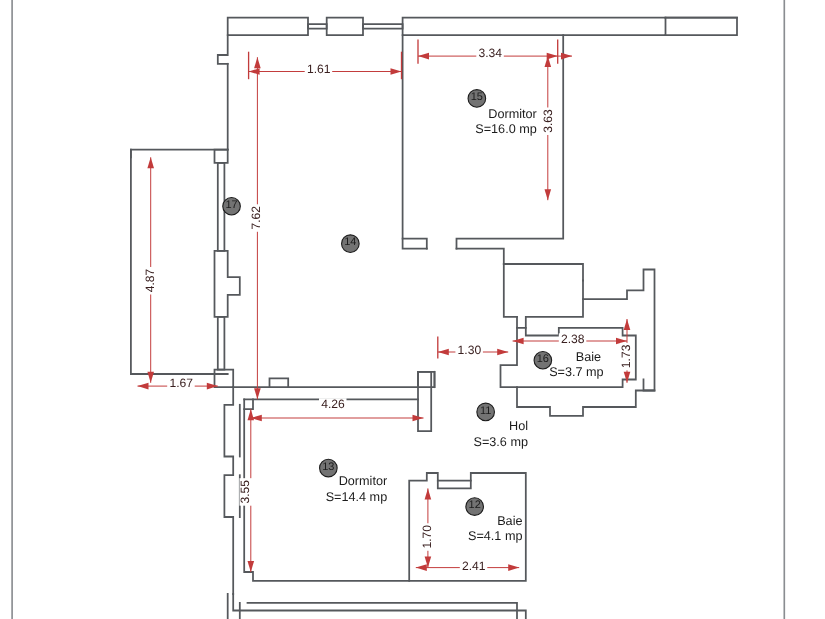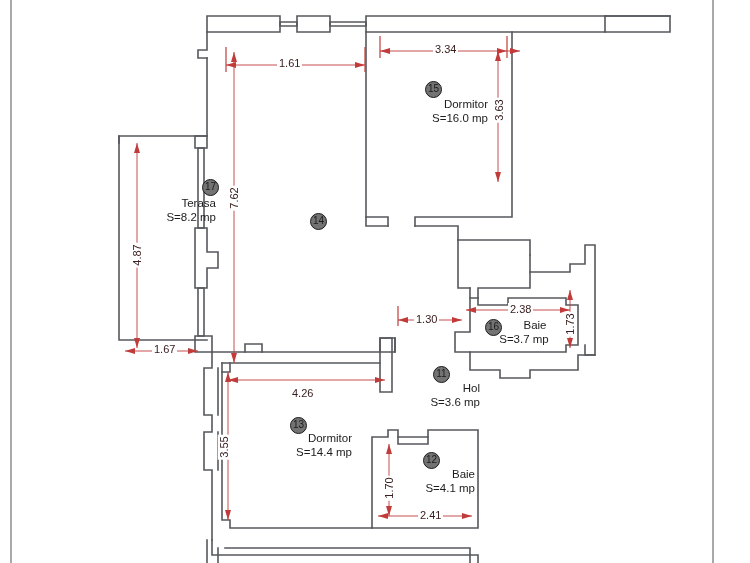--- a/index.html
+++ b/index.html
@@ -263,32 +263,28 @@
   <div class="room-label" style="left:378px; top:97px; width:110px;">
     <span class="rl-name">Dormitor</span>
     <span class="rl-area">S=16.0 mp</span>
   </div>
 
   <div class="room-label" style="left:482px; top:318px; width:84px; text-align:center;">
     <span class="rl-name" style="margin-left:22px;">Baie</span>
     <span class="rl-area">S=3.7 mp</span>
   </div>
 
-  <div class="room-label" style="left:124px; top:196px; width:92px;">
-    <span class="rl-name">Terasa</span>
-    <span class="rl-area">S=8.2 mp</span>
-  </div>
 
   <div class="dim-text" style="left:277px; top:57px;"><span>1.61</span></div>
   <div class="dim-text" style="left:433px; top:43px;"><span>3.34</span></div>
   <div class="dim-text vertical" style="left:486px; top:104px;"><span>3.63</span></div>
   <div class="dim-text vertical" style="left:221px; top:192px;"><span>7.62</span></div>
   <div class="dim-text vertical" style="left:124px; top:249px;"><span>4.87</span></div>
   <div class="dim-text" style="left:152px; top:343px;"><span>1.67</span></div>
   <div class="dim-text" style="left:414px; top:313px;"><span>1.30</span></div>
   <div class="dim-text" style="left:508px; top:303px;"><span>2.38</span></div>
   <div class="dim-text vertical" style="left:557px; top:318px;"><span>1.73</span></div>
-  <div class="dim-text" style="left:290px; top:387px;text-align:right;"><span>4.26</span></div>
+  <div class="dim-text" style="left:290px; top:362px;text-align:right;"><span>4.26</span></div>
   <div class="dim-text vertical" style="left:211px; top:441px;"><span>3.55</span></div>
   <div class="dim-text vertical" style="left:376px; top:482px;"><span>1.70</span></div>
   <div class="dim-text" style="left:418px; top:509px;"><span>2.41</span></div>
 
 </div>
 
 </body></html>

